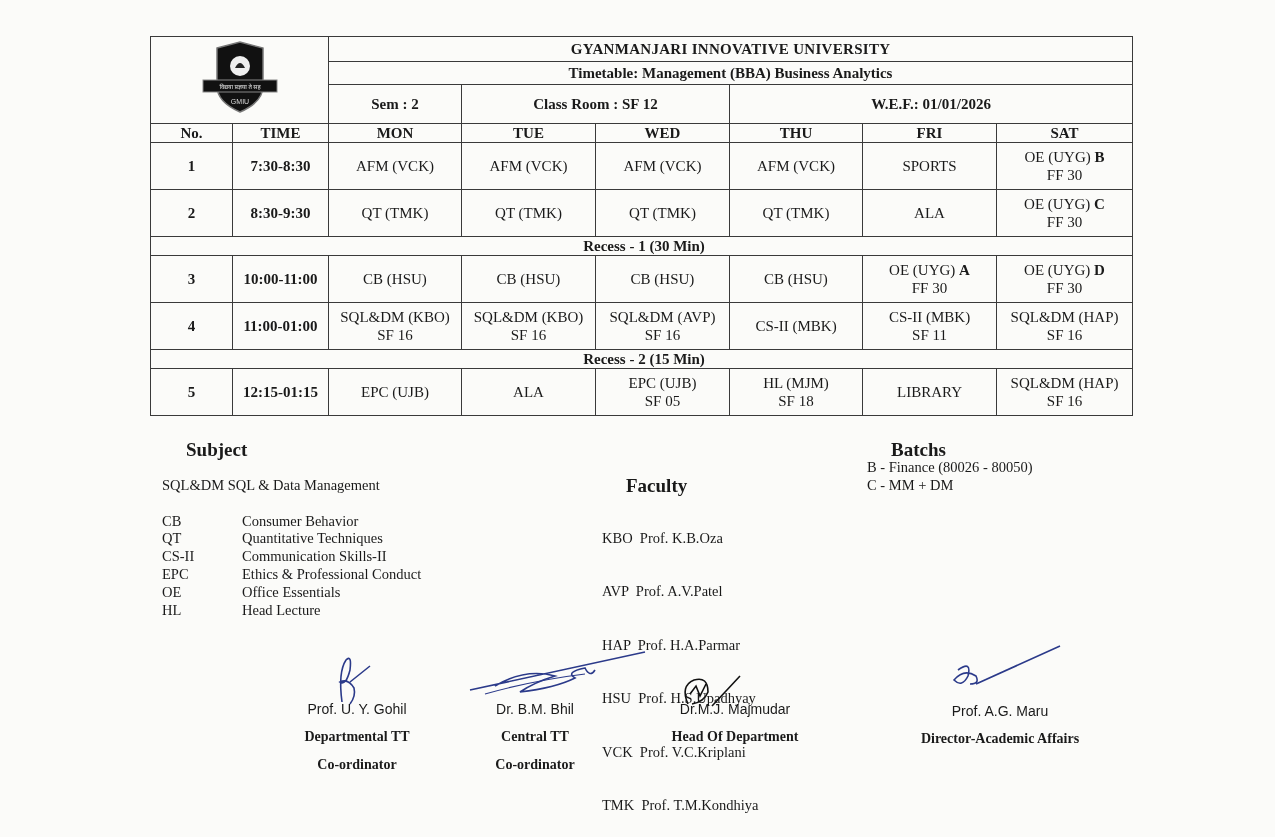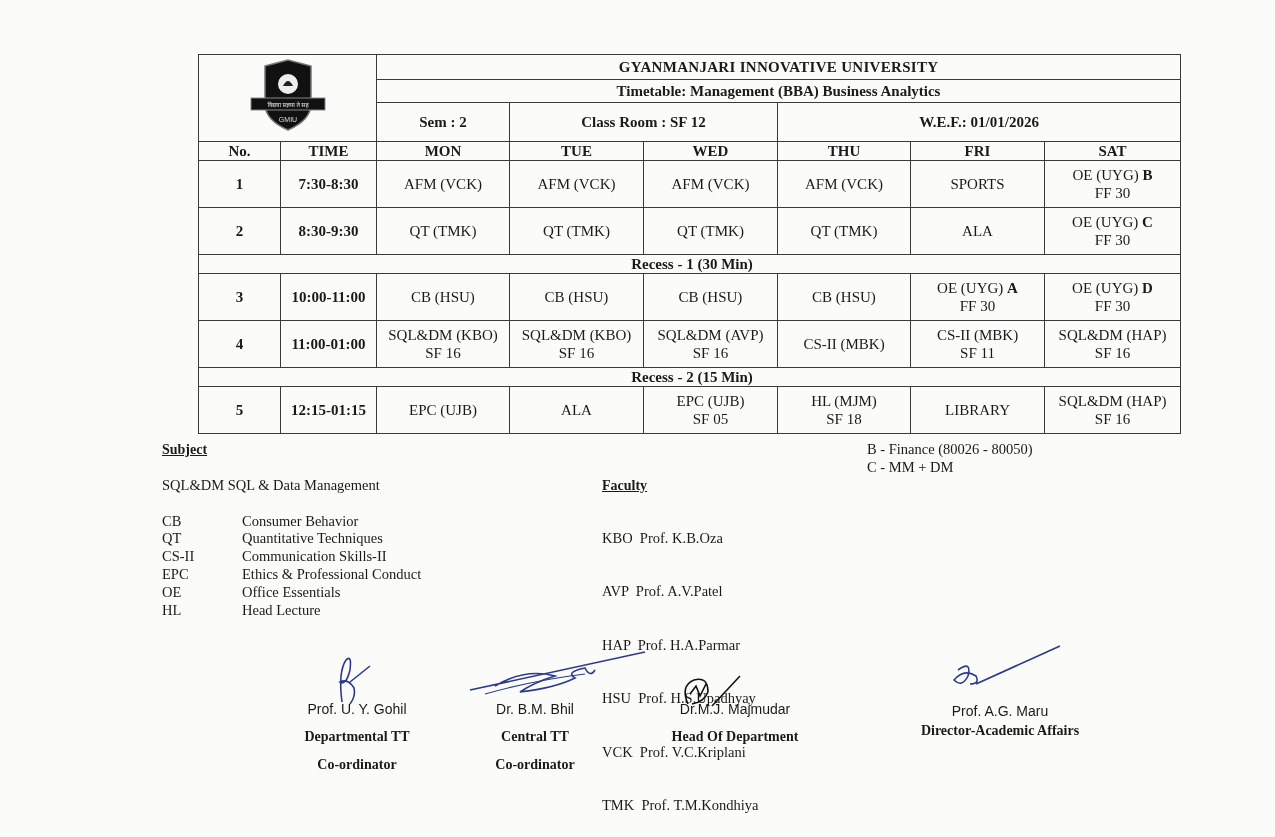--- a/index.html
+++ b/index.html
@@ -1,35 +1,35 @@
 <!DOCTYPE html>
 <html><head>
 <meta charset="utf-8">
 <style>
   html, body { margin:0; padding:0; }
   body {
     width:1275px; height:837px; background:#f7f7f5; position:relative; overflow:hidden;
     font-family:"Liberation Serif","DejaVu Serif",serif; color:#1a1a1a;
   }
   .sheet { position:absolute; left:0; top:0; width:1275px; height:837px; background:#fbfbf9; }
-  table.tt { position:absolute; left:150px; top:54px; width:982px; border-collapse:collapse; table-layout:fixed;margin-left:48px; }
+  table.tt { position:absolute; left:150px; top:36px; width:982px; border-collapse:collapse; table-layout:fixed; }
   table.tt td { border:1.5px solid #3a3a3a; text-align:center; vertical-align:middle; padding:0; font-size:15px; line-height:18px; }
   .hdr-title { font-weight:bold; font-size:20px; height:24px; letter-spacing:0.3px; }
   .hdr-sub { font-weight:bold; font-size:16px; height:22px; }
   .hdr-info { font-weight:bold; font-size:17px; height:38px; }
   .colhead td { font-weight:bold; font-size:15px; height:16px; }
   .row td { height:46px; }
   .row td.no, .row td.time { font-weight:bold; }
   .recess td { font-weight:bold; font-size:14px; height:15px; text-align:center; padding-left:0; }
   .recess-text { display:inline-block; margin-left:5px; }
   .logo-cell { position:relative; }
   .logo { display:inline-block; }
   b.batch { font-weight:bold; }
   .legend { position:absolute; font-size:14.5px; line-height:17.8px; }
-  .legend .head { font-weight:bold; text-decoration:underline; font-size:14px; }
+  .legend .head { font-weight:bold; font-size:19px;margin-left:24px; }
   .sub-row { display:flex; }
   .sub-row .code { width:80px; }
   .sig { position:absolute; text-align:center; font-size:14px; line-height:20px; }
   .sig .role { font-weight:bold; font-size:14px; line-height:20px;margin-top:8px; }
   .sig .name { font-family:Liberation Sans, sans-serif; font-size:14px; }
   .scribble { position:absolute; }
 </style>
 </head>
 <body>
 
@@ -253,20 +253,21 @@
   <div>HSU  Prof. H.S.Upadhyay</div>
   <div>VCK  Prof. V.C.Kriplani</div>
   <div>TMK  Prof. T.M.Kondhiya</div>
   
   
   
   
 </div>
 
 <div class="legend" style="left:867px; top:441px; width:240px;">
+  <div class="head">Batchs</div>
   <div>B - Finance (80026 - 80050)</div>
   <div>C - MM + DM</div>
 </div>
 
 <svg class="scribble" style="left:320px; top:652px;" width="60" height="60">
   <path d="M22 50 Q18 20 26 8 Q32 2 30 18 Q26 34 20 30 Q28 26 34 36 Q36 44 30 52 M30 30 L50 14" fill="none" stroke="#2b3a8a" stroke-width="1.6"></path>
 </svg>
 <svg class="scribble" style="left:465px; top:648px;" width="190" height="60">
   <path d="M5 42 L180 4 M30 38 Q60 20 90 28 Q70 34 55 44 Q90 40 110 30 Q100 24 120 20 Q125 30 130 22" fill="none" stroke="#2b3a8a" stroke-width="1.6"></path>
   <path d="M20 46 Q70 32 120 26" fill="none" stroke="#2b3a8a" stroke-width="1.2"></path>
@@ -287,16 +288,16 @@
   <div class="name">Dr. B.M. Bhil</div>
   <div class="role">Central TT</div>
   <div class="role">Co-ordinator</div>
 </div>
 <div class="sig" style="left:650px; top:699px; width:170px;">
   <div class="name">Dr.M.J. Majmudar</div>
   <div class="role" style="margin-top:8px">Head Of Department</div>
 </div>
 <div class="sig" style="left:895px; top:701px; width:210px;">
   <div class="name">Prof. A.G. Maru</div>
-  <div class="role" style="margin-top:0">Director-Academic Affairs</div>
+  <div class="role" style="margin-top:8px">Director-Academic Affairs</div>
 </div>
 
 </div>
 
 </body></html>

